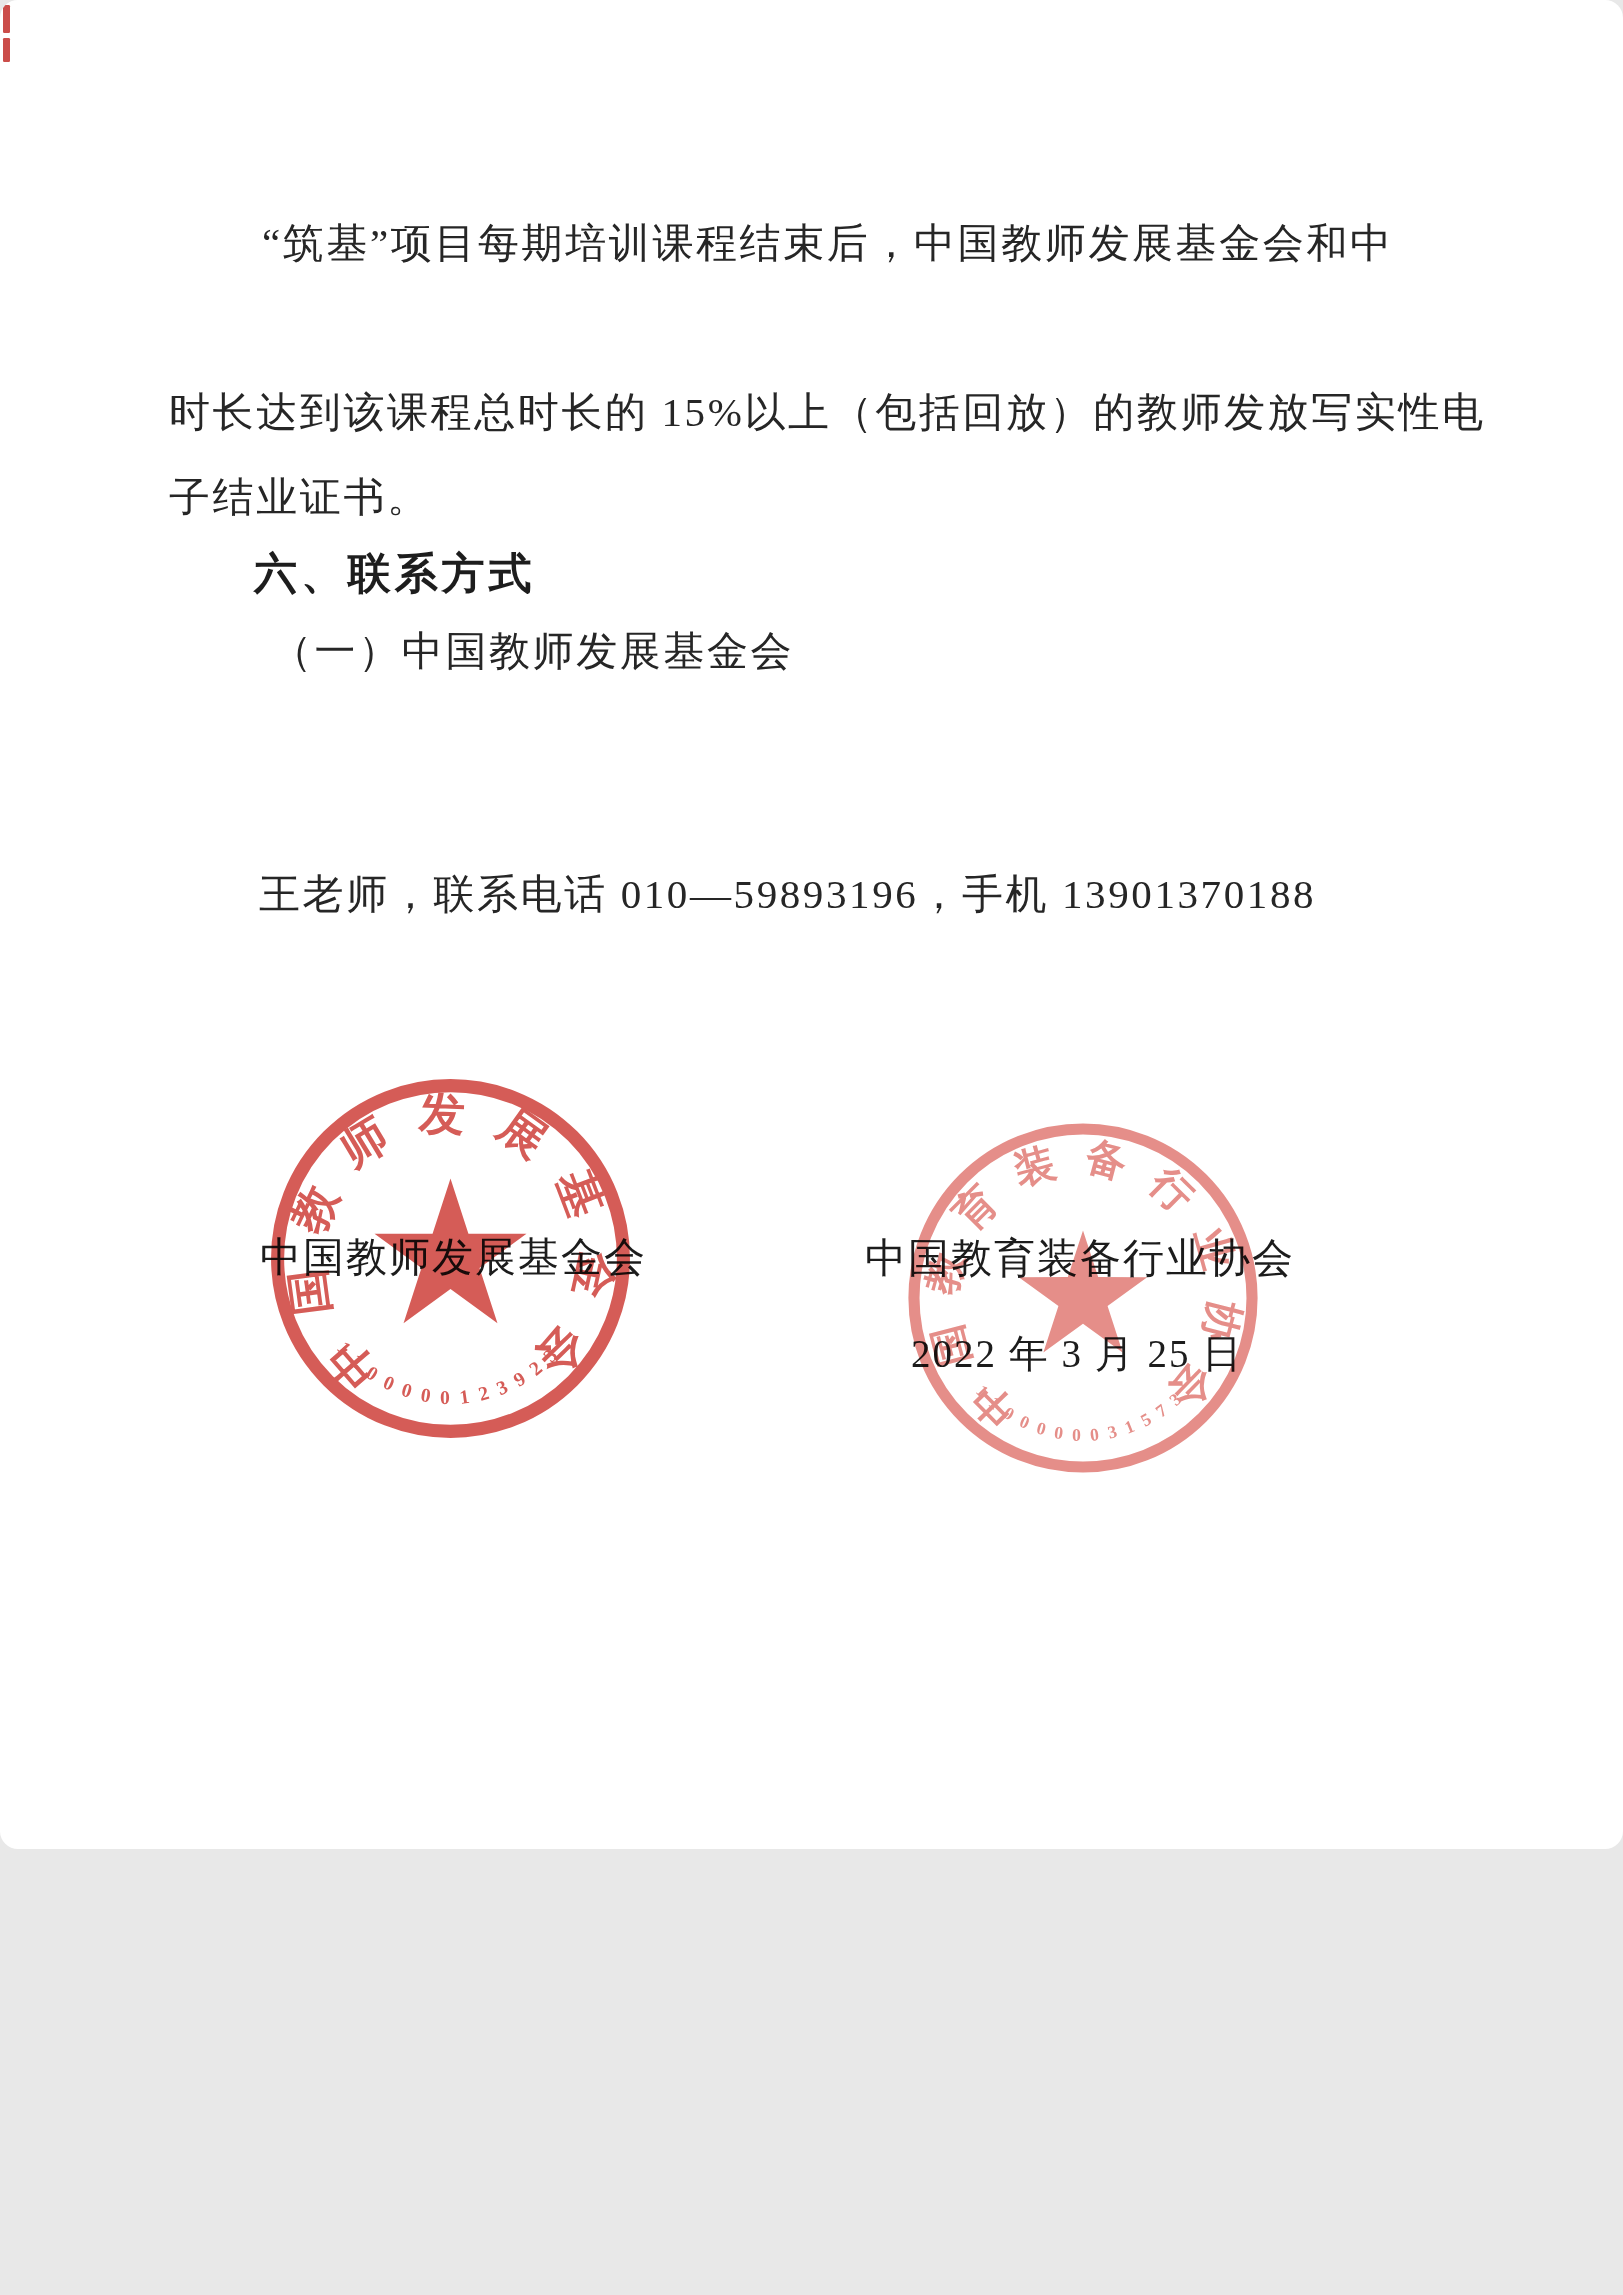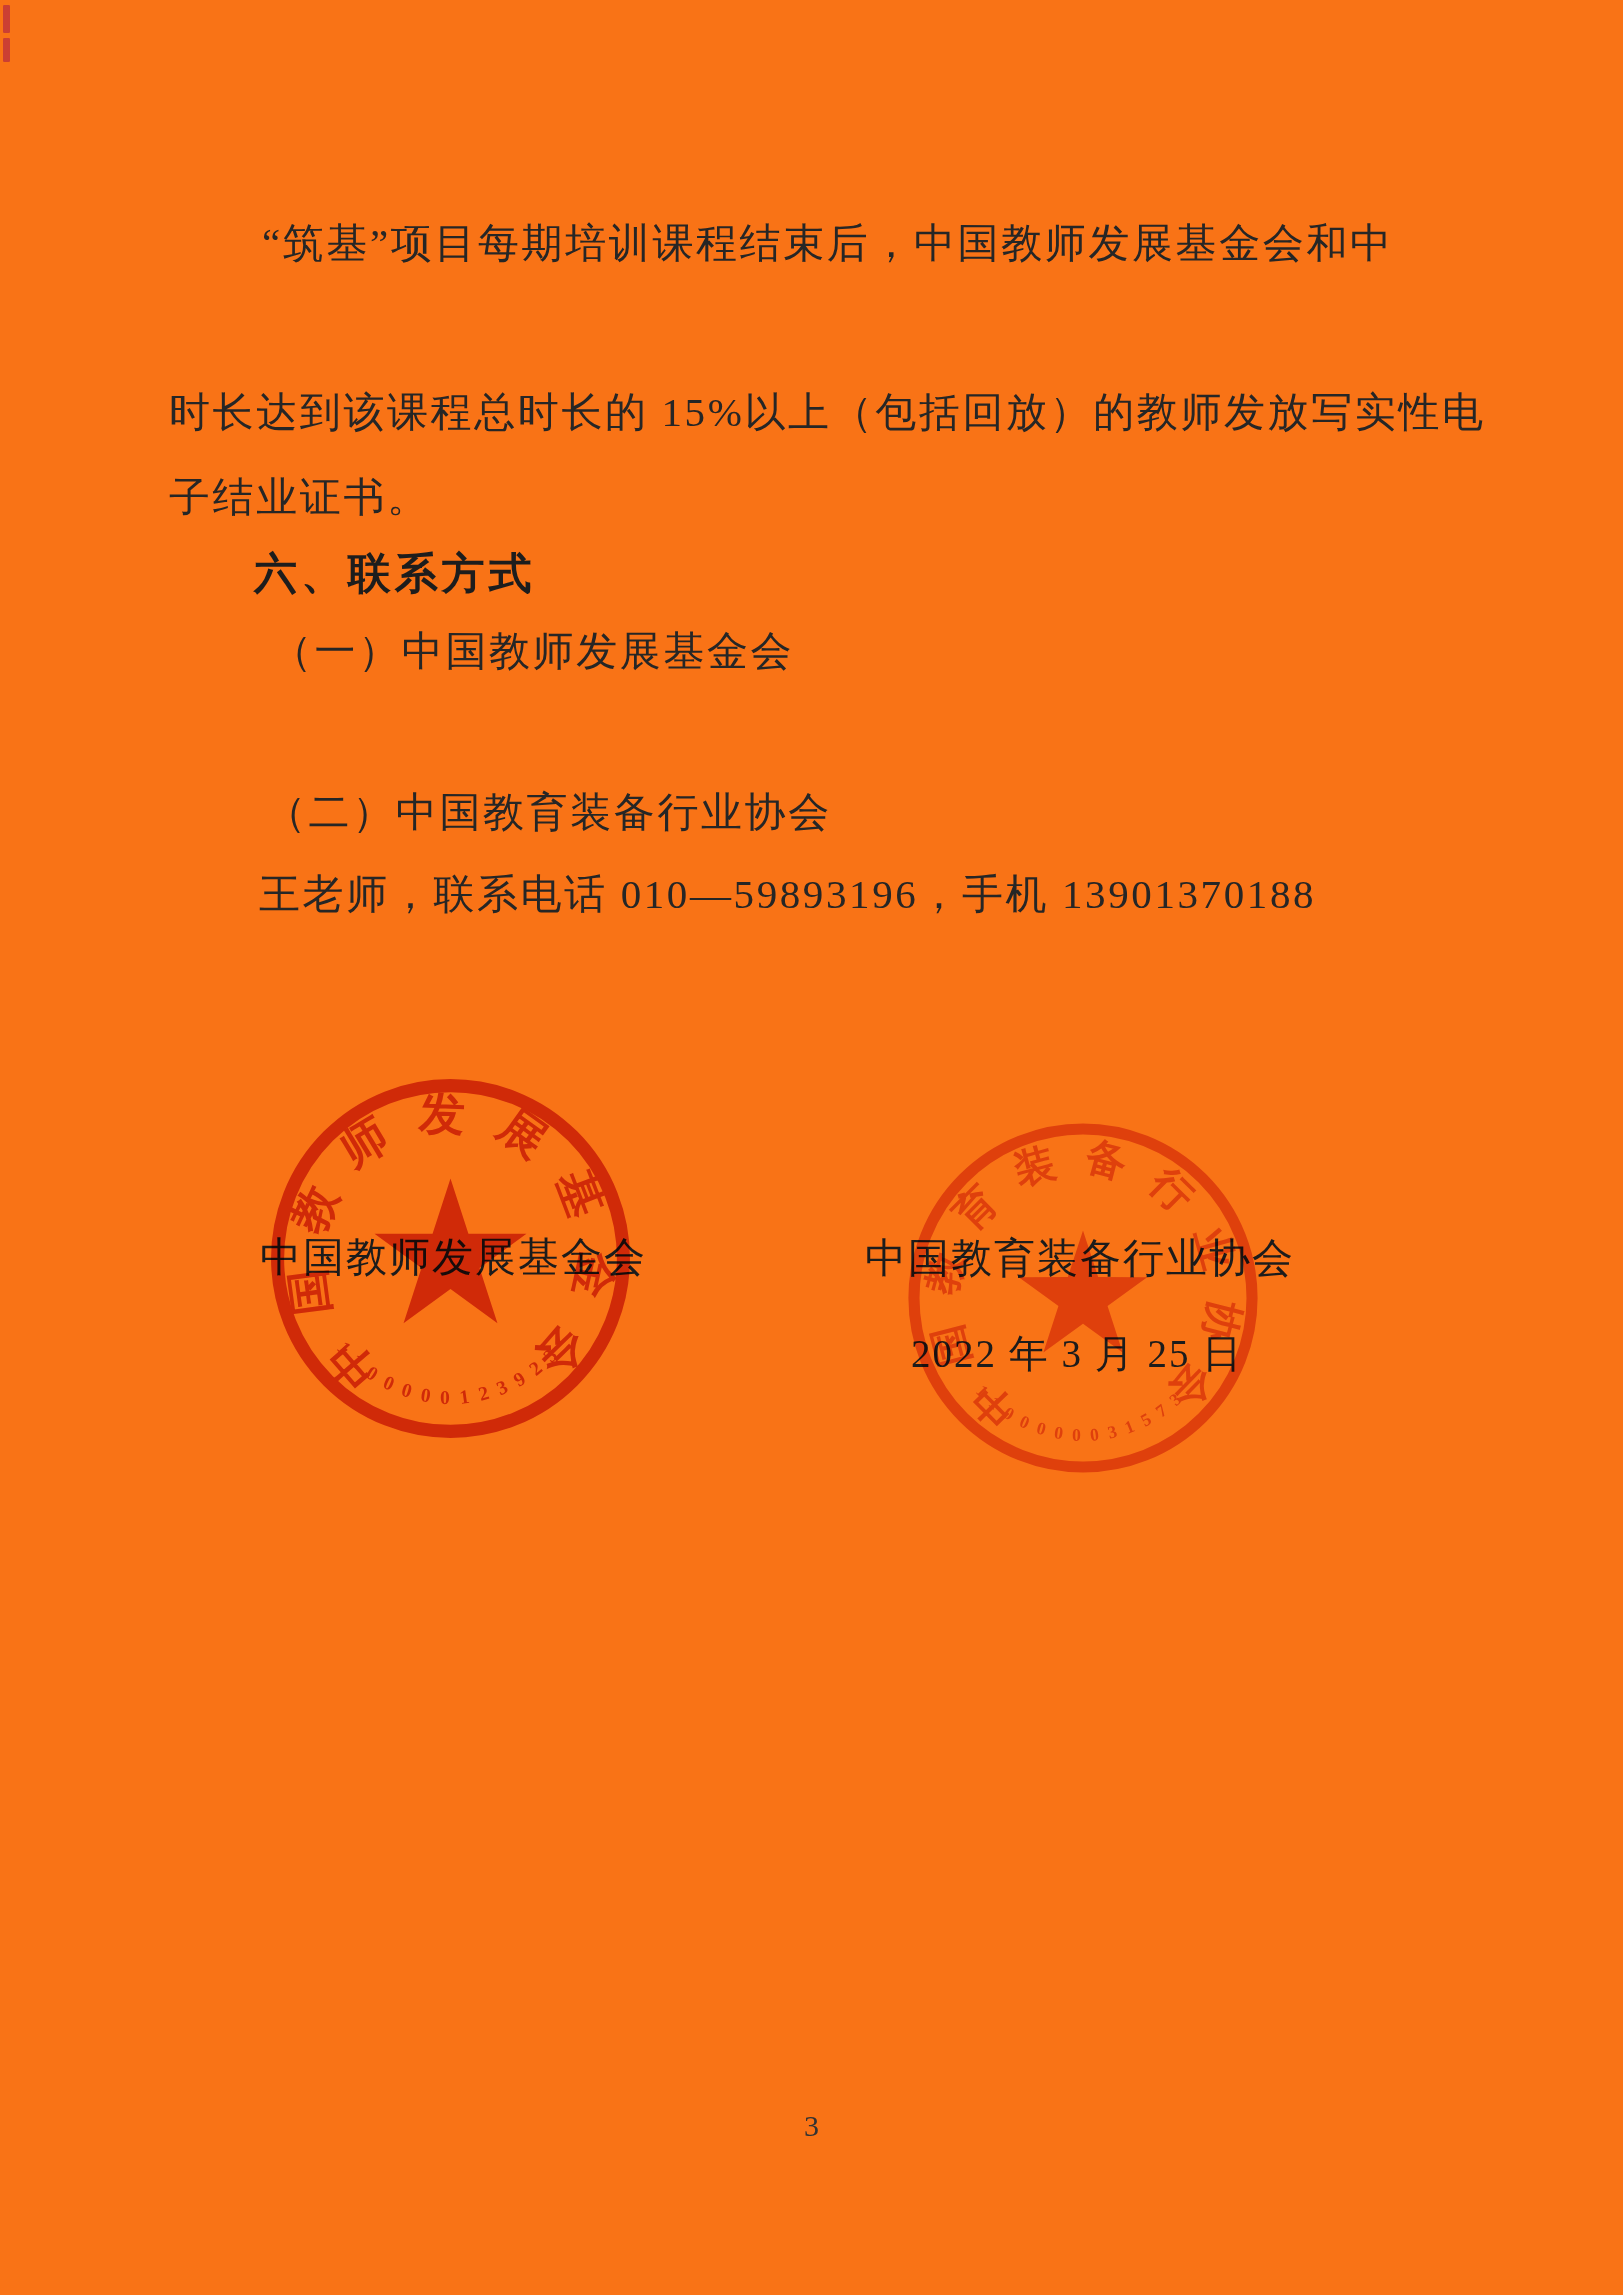--- a/index.html
+++ b/index.html
@@ -1,22 +1,23 @@
 <!DOCTYPE html>
 <html style="font-size:10.5px"><head>
 <meta charset="utf-8">
 <style>
   html,body{margin:0;padding:0;background:#e8e8e8;}
   .page{
     position:relative;
-    width:1623px;height:2295px;
-    background:#f97316;
+    width:1623px;height:1849px;
+    background:#ffffff;
     overflow:hidden;
     font-family:"Liberation Serif","DejaVu Serif",serif;
     color:#232323;
+    border-radius:18px;
   }
   .line{
     position:absolute;
     white-space:nowrap;
     font-size:41px;
     line-height:47px;
     letter-spacing:2.6px;
     color:#262626;
   }
   .heading{
@@ -74,21 +75,20 @@
   <div class="scan-artifact artifact-a" style="background: rgb(197, 58, 54); opacity: 0.9;"></div>
   <div class="scan-artifact artifact-b" style="background: rgb(197, 58, 54); opacity: 0.9;"></div>
 
   <div class="line" style="top:220px;left:262px;">“筑基”项目每期培训课程结束后，中国教师发展基金会和中</div>
   <div class="line" style="top:389px;left:169px;">时长达到该课程总时长的 15%以上（包括回放）的教师发放写实性电</div>
   <div class="line" style="top:474px;left:169px;">子结业证书。</div>
 
   <div class="line heading" style="top:553px;left:254px;">六、联系方式</div>
 
   <div class="line" style="top:628px;left:271px;">（一）中国教师发展基金会</div>
-  <div class="line" style="top:789px;left:265px;">（二）中国教育装备行业协会</div>
   <div class="line" style="top:871px;left:259px;">王老师，联系电话 010—59893196，手机 13901370188</div>
 
   <div class="sig-text" style="top:1230px;left:260px;">中国教师发展基金会</div>
   <div class="sig-text" style="top:1231px;left:865px;">中国教育装备行业协会</div>
   <div class="date-text" style="top:1327px;left:911px;">2022 年 3 月 25 日</div>
 
   <svg class="seal" style="left:254px;top:1062px;" width="393" height="393" viewBox="0 0 600 600">
     <defs>
       <path id="ringL" d="M 202 469.7 A 196 196 0 1 1 398 469.7" fill="none"></path>
       <path id="serL" d="M 122.7 433.6 A 222 222 0 0 0 477.3 433.6" fill="none"></path>

